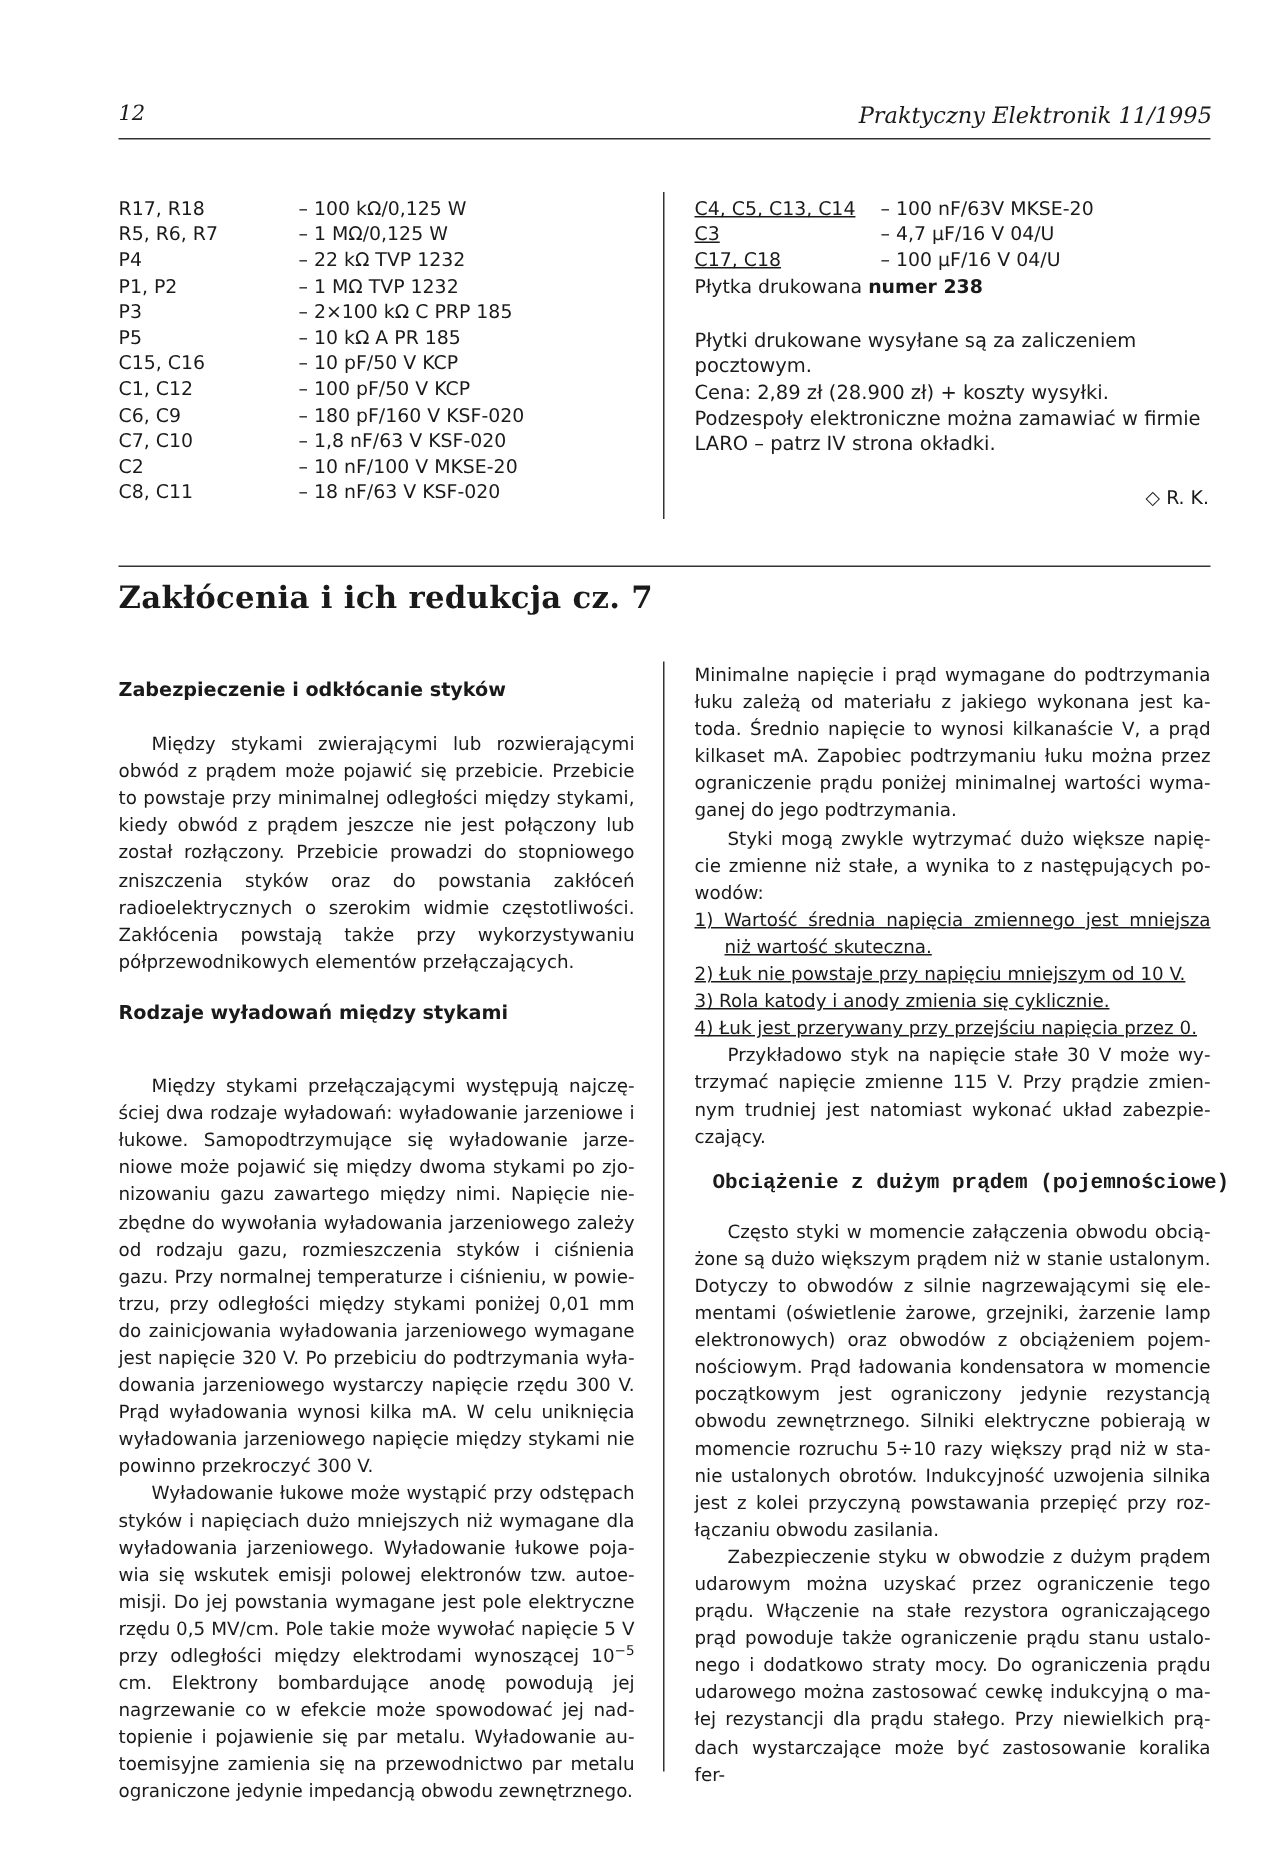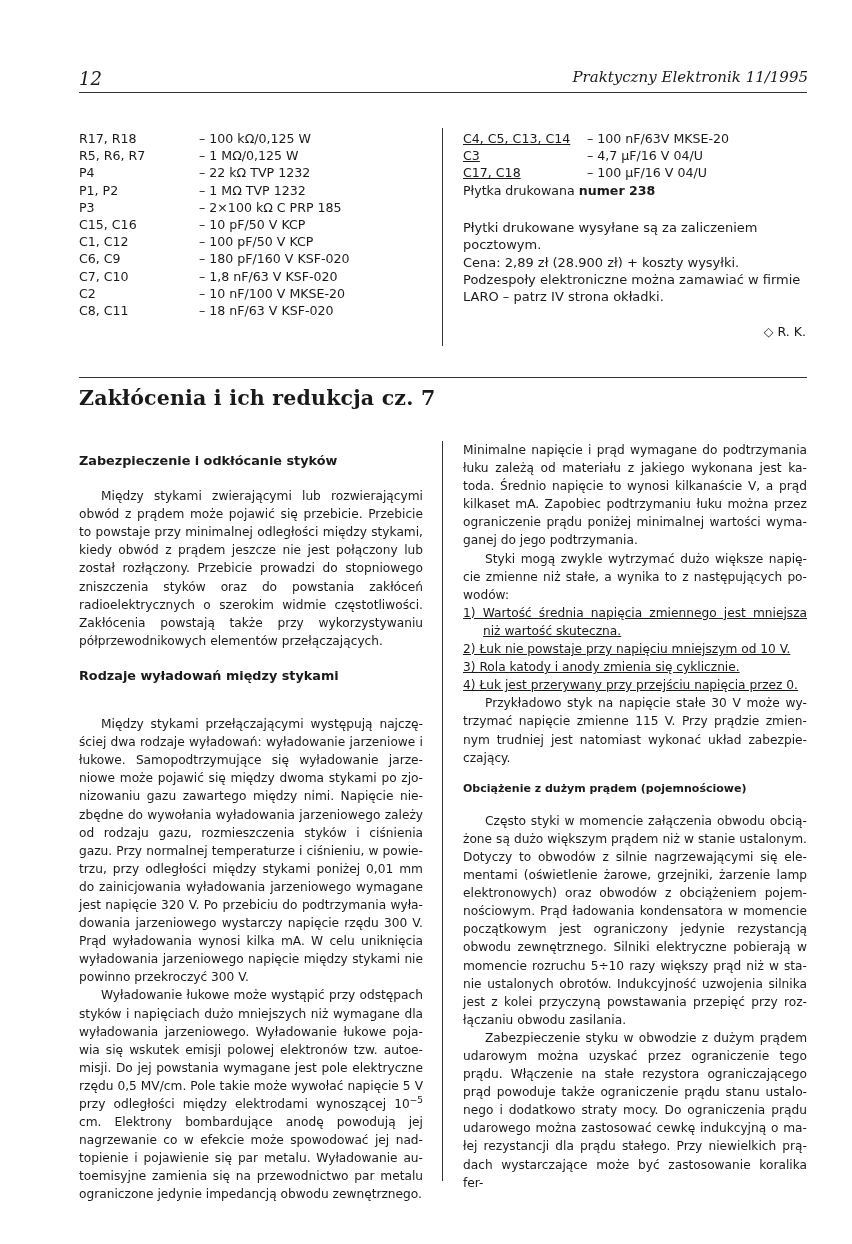--- a/index.html
+++ b/index.html
@@ -1,19 +1,19 @@
 <!DOCTYPE html>
 <html><head>
 <meta charset="utf-8">
 <style>
   html, body { margin: 0; padding: 0; background: #ffffff; }
   body { width: 852px; height: 1244px; position: relative; overflow: hidden; color: #1a1a1a;
          font-family: "DejaVu Sans", sans-serif; }
   .abs { position: absolute; }
-  .folio { left: 79px; top: 68px; font-family: "DejaVu Serif", serif; font-style: italic; font-size: 18px; }
+  .folio { left: 79px; top: 68px; font-family: "DejaVu Serif", serif; font-style: italic; font-size: 14px; }
   .running { right: 44px; top: 68px; font-family: "DejaVu Serif", serif; font-style: italic; font-size: 15px; }
   .rule { background: #333; height: 1px; }
   .vrule { background: #333; width: 1px; }
   .parts { font-size: 12.6px; line-height: 17.2px; }
   .parts .row { display: flex; white-space: nowrap; }
   .parts .ref { width: 120px; }
   .parts-r .ref { width: 124px; text-decoration: underline; }
   .note { font-size: 13px; line-height: 17.3px; }
   .sig { font-size: 12.6px; }
   .title { left: 79px; top: 386px; font-family: "DejaVu Serif", serif; font-weight: bold; font-size: 20.5px; letter-spacing: 0.2px; }
@@ -45,20 +45,24 @@
       <span class="ref">P4</span>
       <span>– 22 kΩ TVP 1232</span>
     </div>
   <div class="row">
       <span class="ref">P1, P2</span>
       <span>– 1 MΩ TVP 1232</span>
     </div>
   <div class="row">
       <span class="ref">P3</span>
       <span>– 2×100 kΩ C PRP 185</span>
+    </div>
+  <div class="row">
+      <span class="ref">P5</span>
+      <span>– 10 kΩ A PR 185</span>
     </div>
   <div class="row">
       <span class="ref">C15, C16</span>
       <span>– 10 pF/50 V KCP</span>
     </div>
   <div class="row">
       <span class="ref">C1, C12</span>
       <span>– 100 pF/50 V KCP</span>
     </div>
   <div class="row">
@@ -126,16 +130,16 @@
 <div class="abs col" style="left:463px; top:441px; width:344px;">
   <p class="noind">Minimalne napięcie i prąd wymagane do podtrzymania łuku zależą od materiału z jakiego wykonana jest ka­toda. Średnio napięcie to wynosi kilkanaście V, a prąd kilkaset mA. Zapobiec podtrzymaniu łuku można przez ograniczenie prądu poniżej minimalnej wartości wyma­ganej do jego podtrzymania.</p>
   <p>Styki mogą zwykle wytrzymać dużo większe napię­cie zmienne niż stałe, a wynika to z następujących po­wodów:</p>
   <ol>
     <li>1) Wartość średnia napięcia zmiennego jest mniejsza niż wartość skuteczna.</li>
     <li>2) Łuk nie powstaje przy napięciu mniejszym od 10 V.</li>
     <li>3) Rola katody i anody zmienia się cyklicznie.</li>
     <li>4) Łuk jest przerywany przy przejściu napięcia przez 0.</li>
   </ol>
   <p>Przykładowo styk na napięcie stałe 30 V może wy­trzymać napięcie zmienne 115 V. Przy prądzie zmien­nym trudniej jest natomiast wykonać układ zabezpie­czający.</p>
-  <div class="h2" style="margin:13px 0 14px 0; font-size:11px;">Obciążenie z dużym prądem (pojemnościowe)</div>
+  <div class="h2" style="margin:13px 0 14px 12px; font-size:14px;font-family:Liberation Mono, monospace;">Obciążenie z dużym prądem (pojemnościowe)</div>
   <p>Często styki w momencie załączenia obwodu obcią­żone są dużo większym prądem niż w stanie ustalonym. Dotyczy to obwodów z silnie nagrzewającymi się ele­mentami (oświetlenie żarowe, grzejniki, żarzenie lamp elektronowych) oraz obwodów z obciążeniem pojem­nościowym. Prąd ładowania kondensatora w momen­cie początkowym jest ograniczony jedynie rezystancją obwodu zewnętrznego. Silniki elektryczne pobierają w momencie rozruchu 5÷10 razy większy prąd niż w sta­nie ustalonych obrotów. Indukcyjność uzwojenia silnika jest z kolei przyczyną powstawania przepięć przy roz­łączaniu obwodu zasilania.</p>
   <p>Zabezpieczenie styku w obwodzie z dużym prą­dem udarowym można uzyskać przez ograniczenie tego prądu. Włączenie na stałe rezystora ograniczającego prąd powoduje także ograniczenie prądu stanu ustalo­nego i dodatkowo straty mocy. Do ograniczenia prądu udarowego można zastosować cewkę indukcyjną o ma­łej rezystancji dla prądu stałego. Przy niewielkich prą­dach wystarczające może być zastosowanie koralika fer-</p>
 </div>
 
 </body></html>

